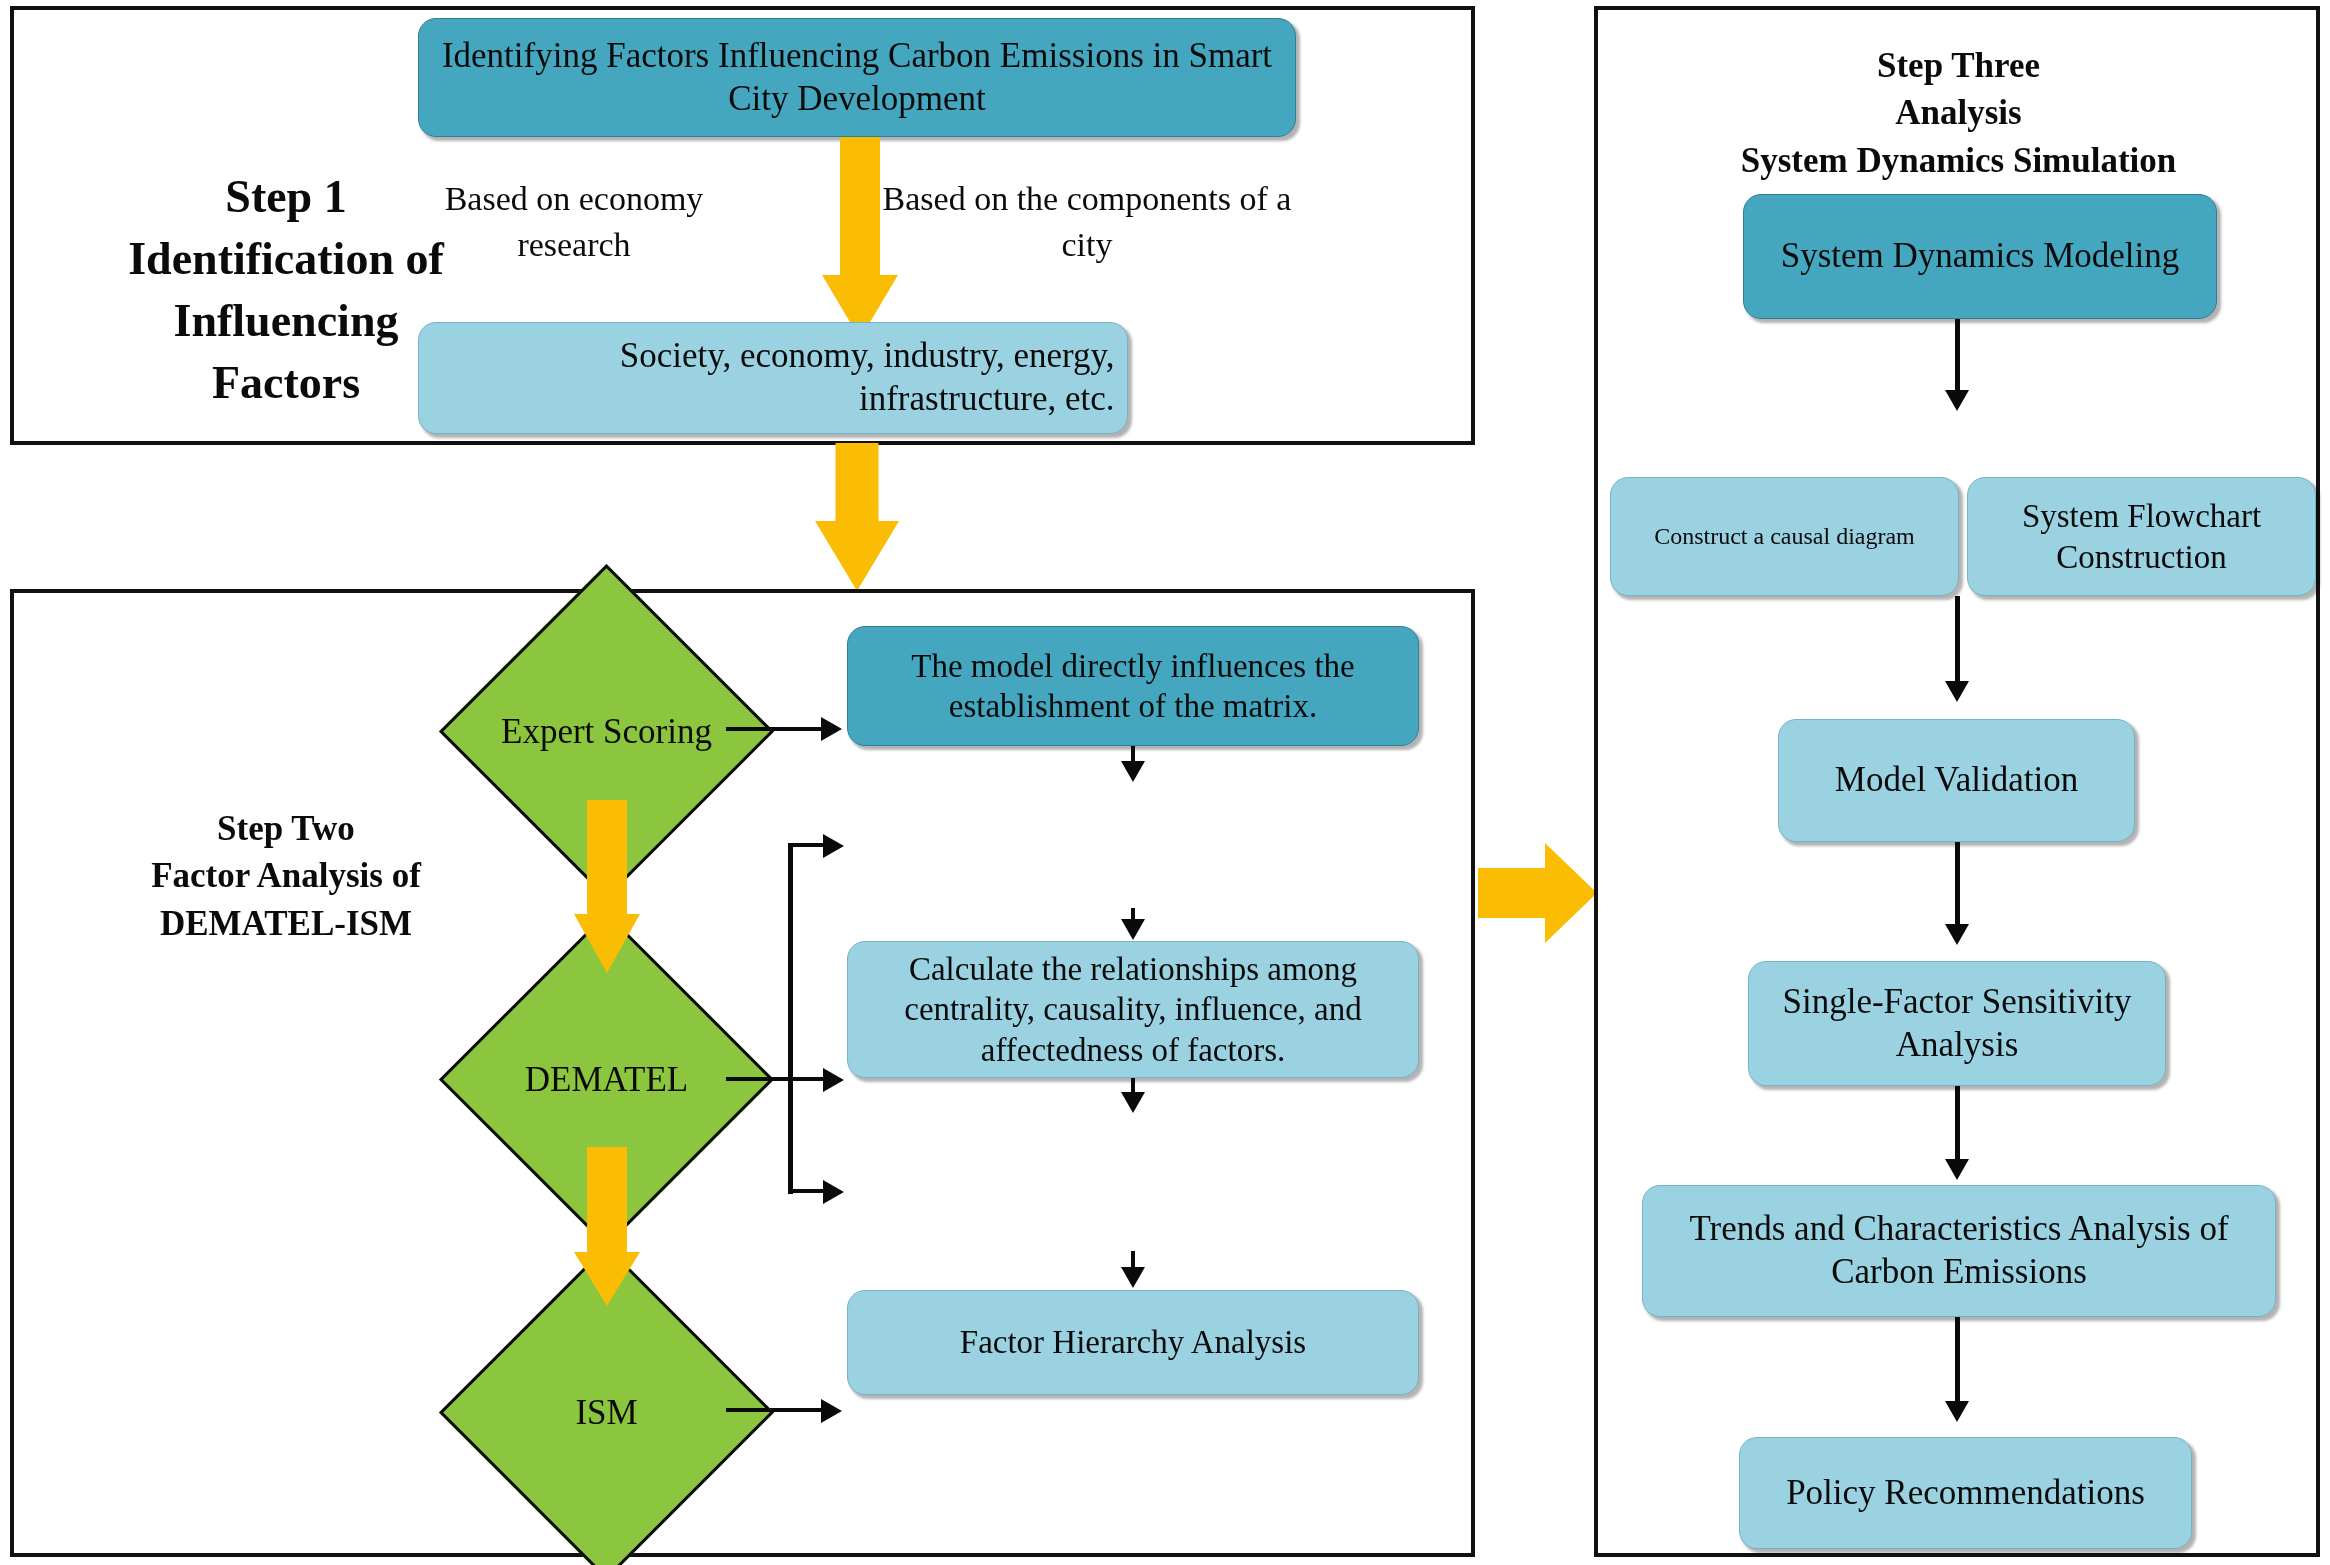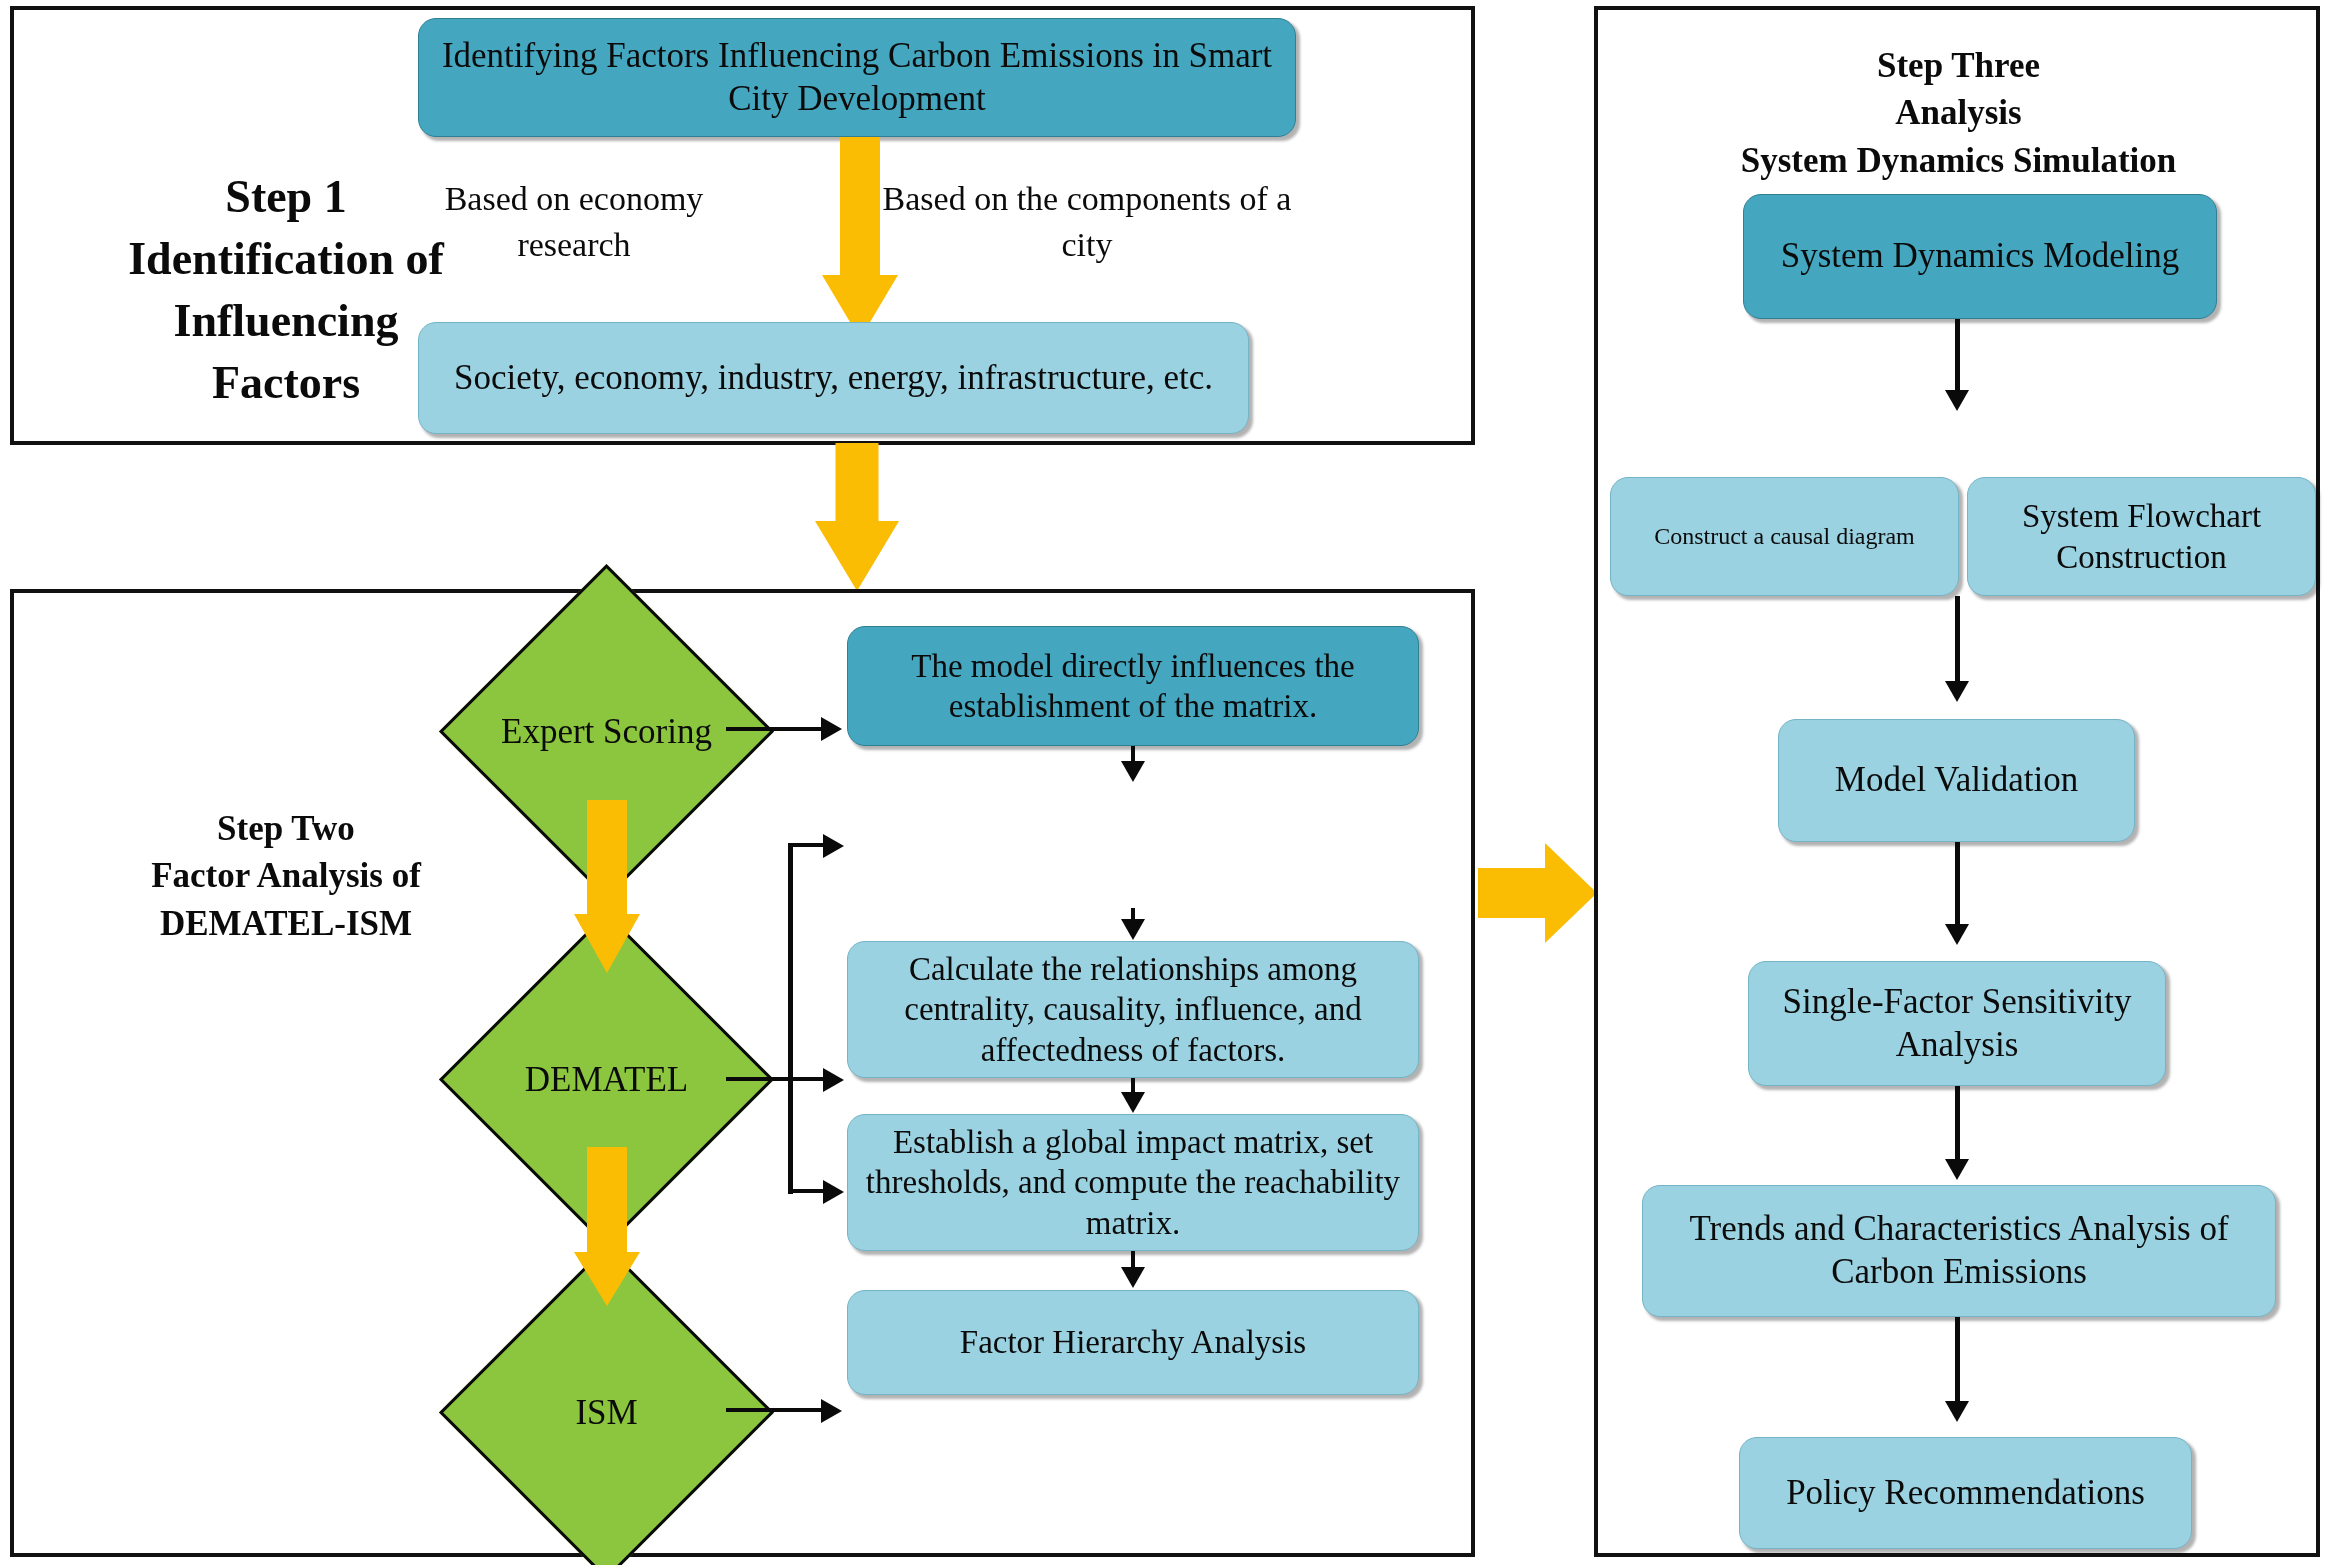--- a/index.html
+++ b/index.html
@@ -86,21 +86,21 @@
 
   <div class="yarrow down" style="left:821px;top:137px;width:77px;height:202px;">
     <div class="stem" style="width:40px;height:139px;"></div>
     <div class="head" style="border-left-width:38px;border-right-width:38px;border-top-width:64px;"></div>
   </div>
 
   <div class="caption" style="left:424px;top:176px;width:300px;font-size:34px;">Based on economy research</div>
 
   <div class="caption" style="left:864px;top:176px;width:446px;font-size:34px;">Based on the components of a city</div>
 
-  <div class="node light" id="box-society-economy" style="left:418px;top:322px;width:831px;height:112px;font-size:35px;text-align:right;">Society, economy, industry, energy, infrastructure, etc.</div>
+  <div class="node light" id="box-society-economy" style="left:418px;top:322px;width:710px;height:112px;font-size:35px;text-align:right;">Society, economy, industry, energy, infrastructure, etc.</div>
 
   <div class="yarrow down" style="left:784px;top:443px;width:146px;height:148px;">
     <div class="stem" style="width:43px;height:78px;"></div>
     <div class="head" style="border-left-width:42px;border-right-width:42px;border-top-width:70px;"></div>
   </div>
 
   <div class="panel" id="panel-step2"></div>
 
   <div class="caption bold" style="left:77px;top:805px;width:418px;font-size:35px;">
     <div>Step Two</div>
@@ -131,21 +131,20 @@
   <div class="yarrow down" style="left:558px;top:1147px;width:98px;height:159px;">
     <div class="stem" style="width:40px;height:106px;"></div>
     <div class="head" style="border-left-width:33px;border-right-width:33px;border-top-width:54px;"></div>
   </div>
 
   <div class="node dark" id="box-model-matrix" style="left:847px;top:626px;width:572px;height:120px;font-size:33px;">The model directly influences the establishment of the matrix.</div>
 
 
   <div class="node light" id="box-calculate-relationships" style="left:847px;top:941px;width:572px;height:137px;font-size:33px;">Calculate the relationships among centrality, causality, influence, and affectedness of factors.</div>
 
-  <div class="node light" id="box-global-impact-matrix" style="left:847px;top:1114px;width:572px;height:137px;font-size:33px;">Establish a global impact matrix, set thresholds, and compute the reachability matrix.</div>
 
   <div class="node light" id="box-factor-hierarchy" style="left:847px;top:1290px;width:572px;height:105px;font-size:33px;">Factor Hierarchy Analysis</div>
 
   <div class="bline" style="left:726px;top:727px;width:98px;height:4.2px;"></div>
   <div class="bhead rightp" style="left:821px;top:717px;"></div>
 
   <div class="bline" style="left:1131px;top:746px;width:4.2px;height:19.5px;"></div>
   <div class="bhead down" style="left:1121px;top:761px;"></div>
 
   <div class="bline" style="left:1131px;top:908px;width:4.2px;height:15.3px;"></div>

